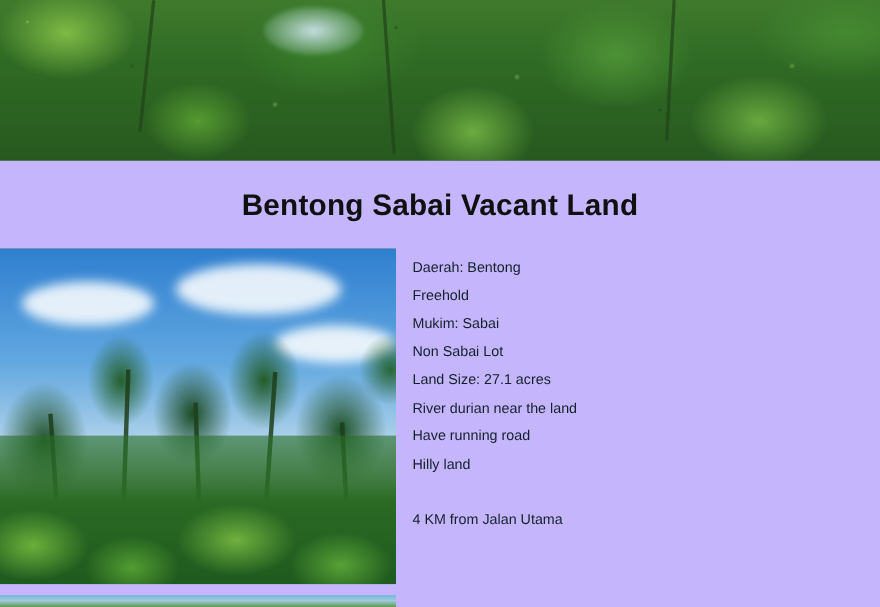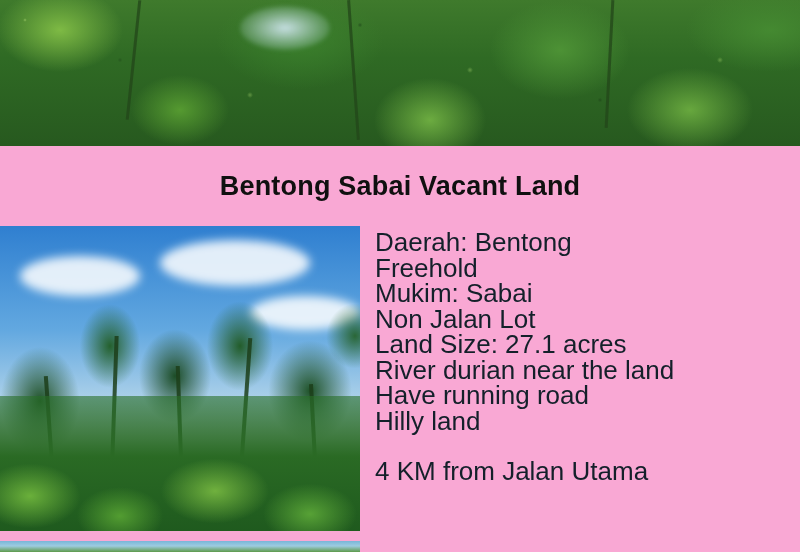--- a/index.html
+++ b/index.html
@@ -10,21 +10,21 @@
     width: 800px;
     height: 552px;
     overflow: hidden;
     font-family: "Liberation Sans", sans-serif;
     background: #ffffff;
   }
   .poster {
     position: relative;
     width: 800px;
     height: 552px;
-    background: #f9a8d4;
+    background: #c4b5fd;
     overflow: hidden;
   }
 
   
   .hero {
     position: absolute;
     left: 0;
     top: 0;
     width: 800px;
     height: 146px;
@@ -143,21 +143,21 @@
     background: rgba(28,62,26,.85);
   }
 
   
   .details {
     position: absolute;
     left: 375px;
     top: 230px;
     width: 415px;
     color: #14202a;
-    font-size: 26px;
+    font-size: 13px;
     line-height: 25.5px;
   }
   .details .line {
     white-space: pre;
   }
   .details .spacer {
     height: 25px;
   }
 
   
@@ -199,21 +199,21 @@
     <div class="pl-trunk" style="left:178px; top:140px; height:130px; transform:rotate(-2deg);"></div>
     <div class="pl-trunk" style="left:243px; top:112px; height:150px; transform:rotate(4deg);"></div>
     <div class="pl-trunk" style="left:312px; top:158px; height:115px; transform:rotate(-3deg);"></div>
     <div class="pl-ground"></div>
   </div>
 
   <div class="details">
     <div class="line">Daerah: Bentong</div>
     <div class="line">Freehold</div>
     <div class="line">Mukim: Sabai</div>
-    <div class="line">Non Jalan Lot</div>
+    <div class="line">Non Sabai Lot</div>
     <div class="line">Land Size: 27.1 acres</div>
     <div class="line">River durian near the land</div>
     <div class="line">Have running road</div>
     <div class="line">Hilly land</div>
     <div class="spacer"></div>
     <div class="line">4 KM from Jalan Utama</div>
   </div>
 
   <div class="photo-bottom"></div>
 

